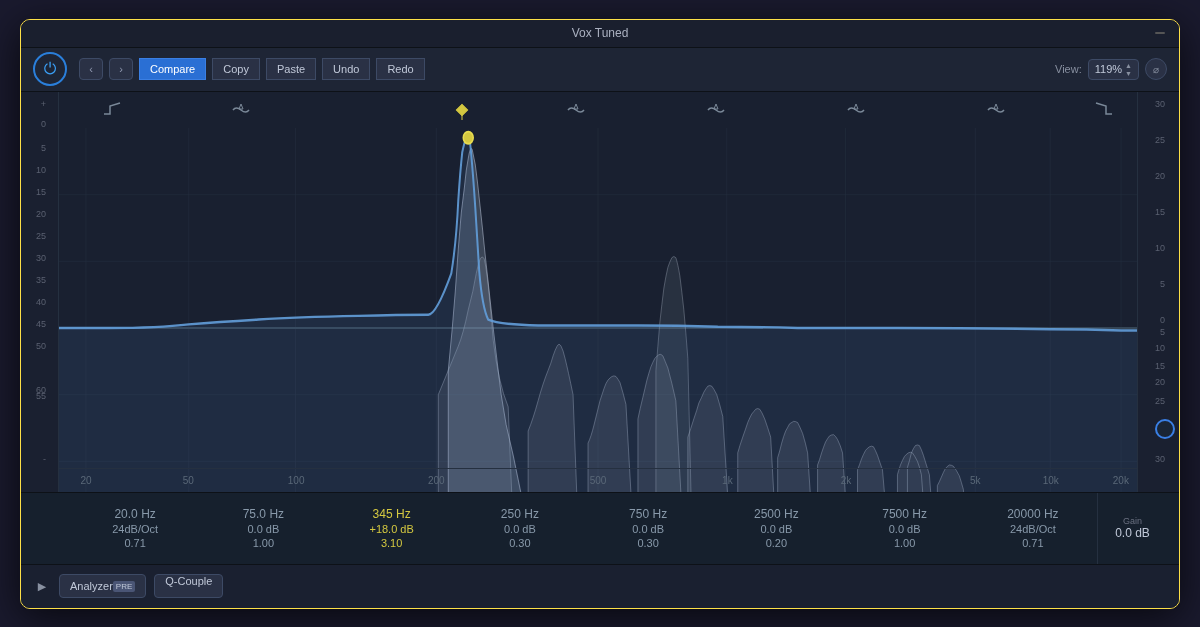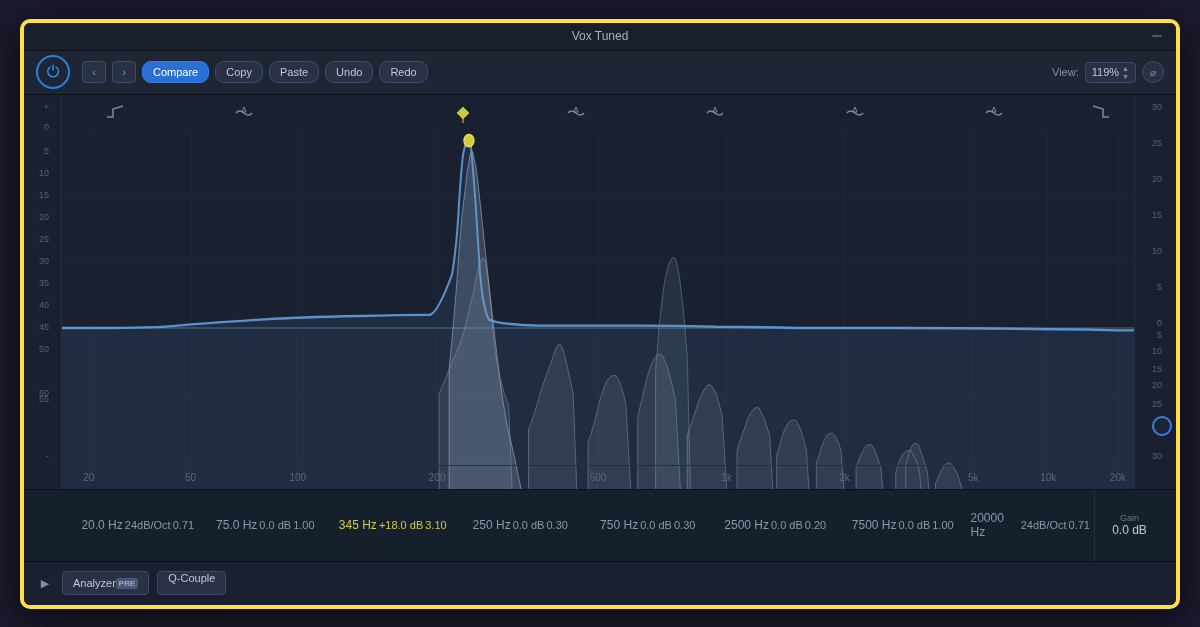--- a/index.html
+++ b/index.html
@@ -10,21 +10,21 @@
       align-items: center;
       width: 1200px;
       height: 627px;
       font-family: -apple-system, BlinkMacSystemFont, 'Helvetica Neue', Arial, sans-serif;
     }
     .plugin-window {
       width: 1160px;
       height: 590px;
       background: #1c2333;
       border-radius: 10px;
-      border: 4px solid #fde047;
+      border: 1px solid #fde047;
       overflow: hidden;
       display: flex;
       flex-direction: column;
       box-shadow: 0 8px 40px rgba(0,0,0,0.7);
     }
     .title-bar {
       background: #1a1f2e;
       height: 28px;
       display: flex;
       align-items: center;
@@ -106,21 +106,21 @@
       cursor: pointer;
       display: flex;
       align-items: center;
       justify-content: center;
     }
     .toolbar-btn {
       height: 22px;
       padding: 0 10px;
       background: #2a3145;
       border: 1px solid #3d4a65;
-      border-radius: 9px;
+      border-radius: 0;
       color: #c0c8d8;
       font-size: 11px;
       cursor: pointer;
       display: flex;
       align-items: center;
     }
     .toolbar-btn.active {
       background: #2a6fd4;
       border-color: #3a7fe4;
       color: #ffffff;
@@ -246,21 +246,21 @@
     .freq-info-bar {
       display: flex;
       background: #16202d;
       border-top: 1px solid #0d1117;
       height: 72px;
       padding: 0 12px;
     }
     .freq-band-info {
       flex: 1;
       display: flex;
-      flex-direction: row;
+      flex-direction: column;
       align-items: center;
       justify-content: center;
       gap: 2px;
       padding: 4px;
     }
     .freq-band-info.active .band-freq {
       color: #d4c840;
     }
     .freq-band-info.active .band-gain {
       color: #d4c840;

